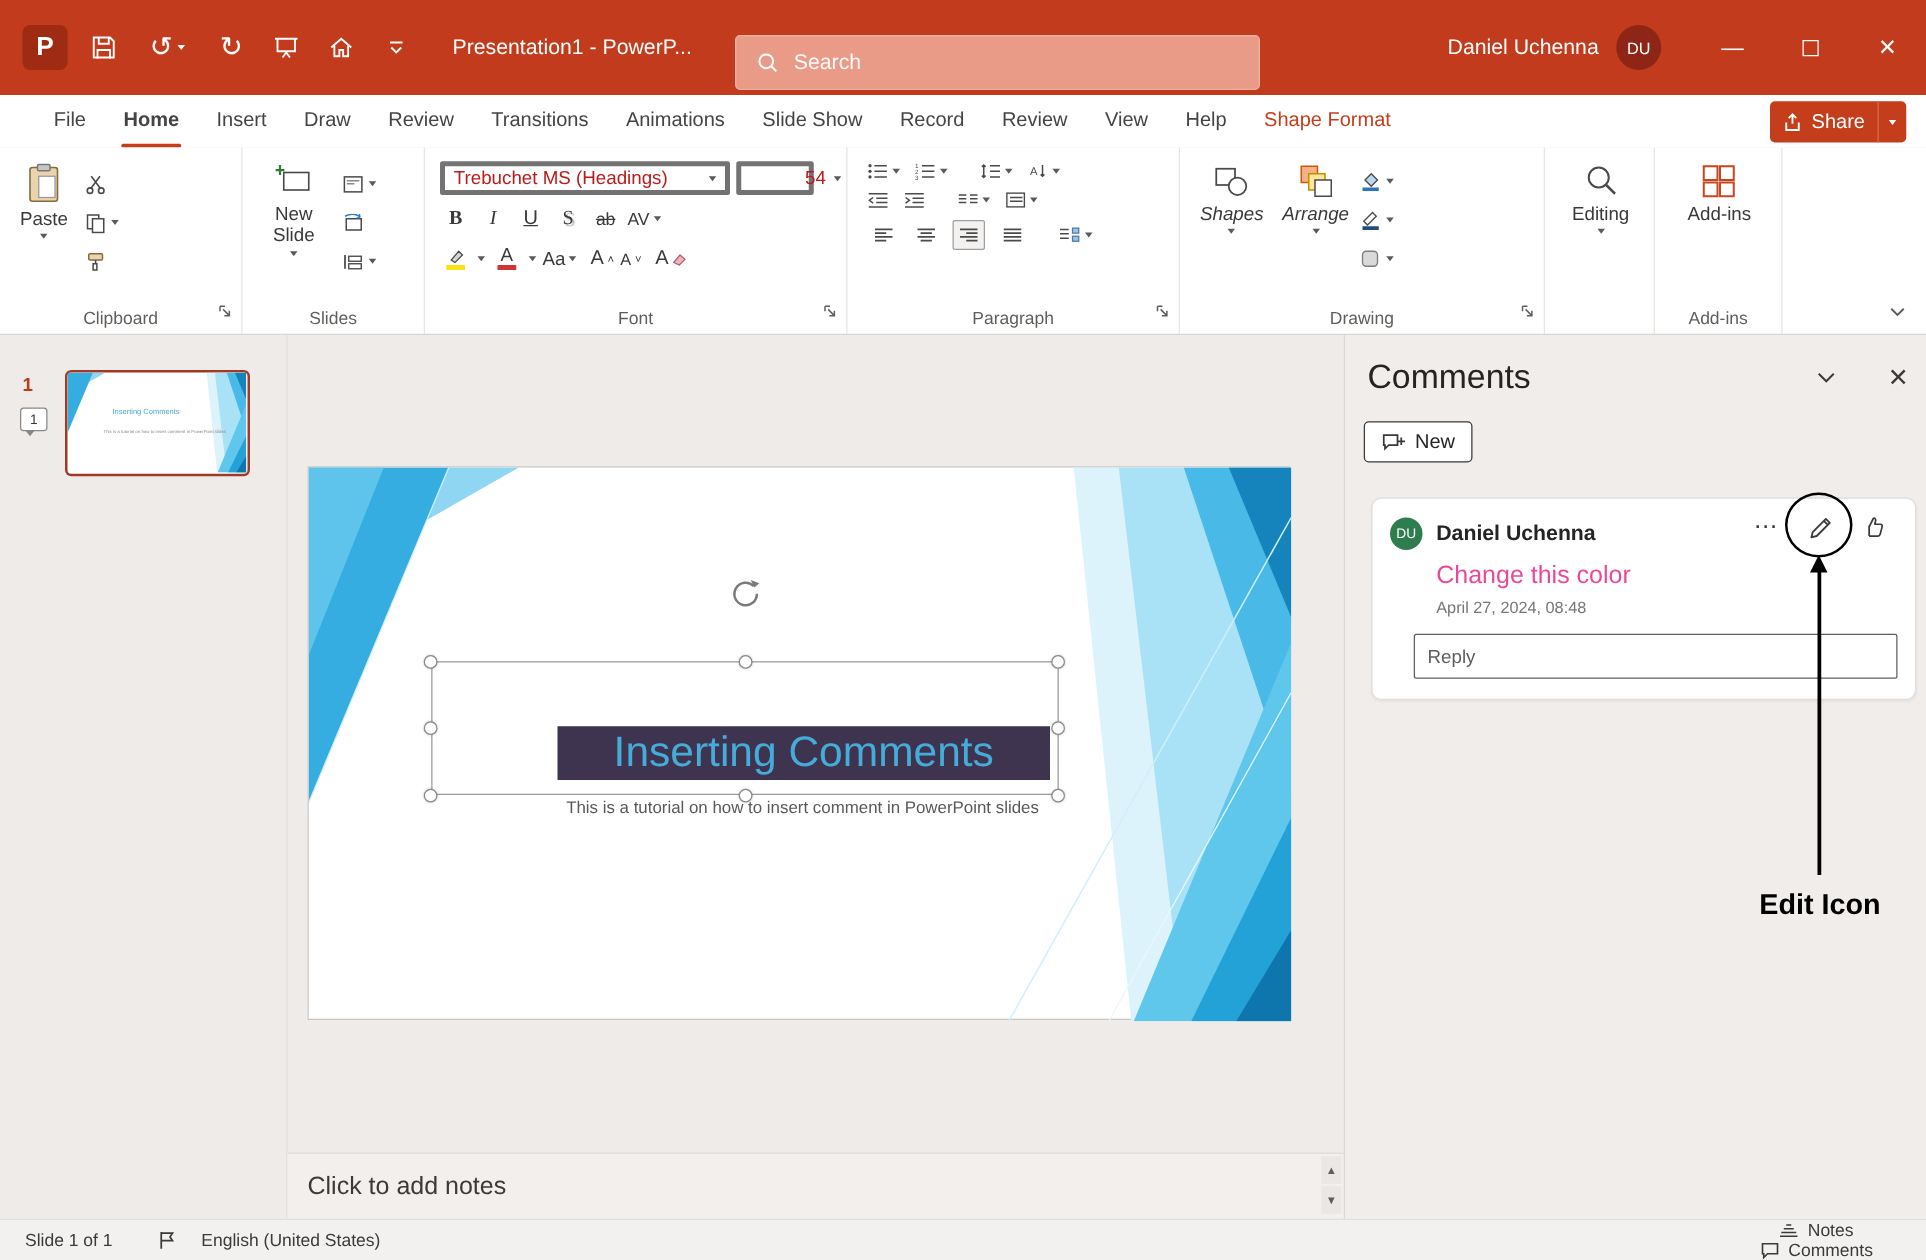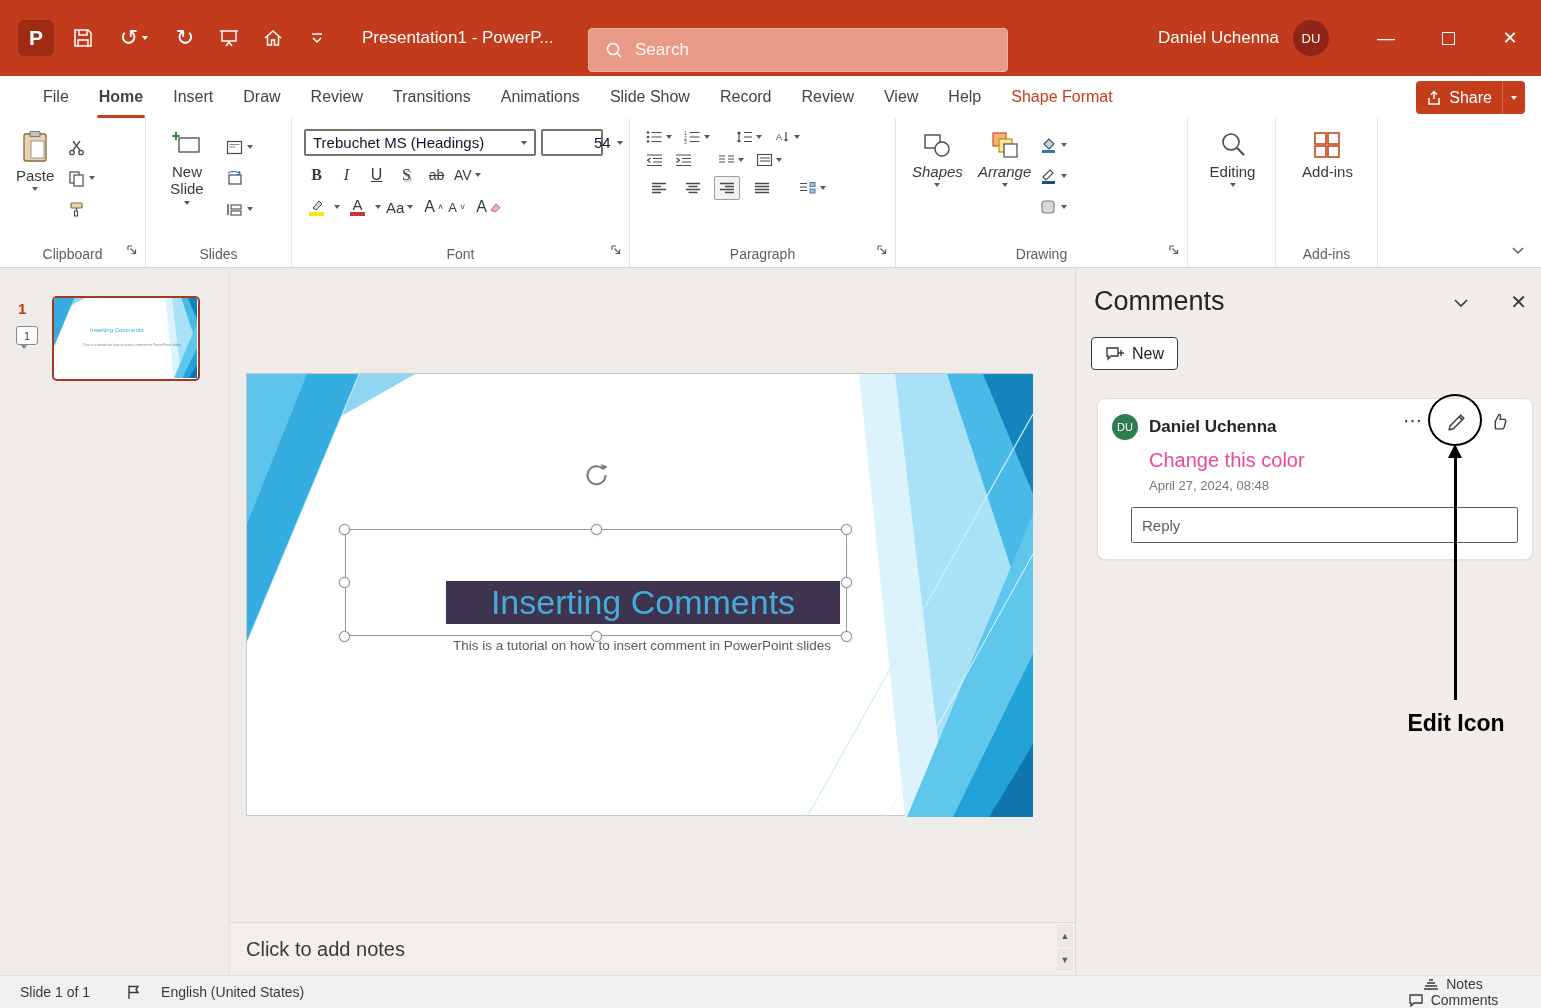--- a/index.html
+++ b/index.html
@@ -38,21 +38,21 @@
   .glabel{position:absolute;bottom:5px;left:0;right:0;text-align:center;font-size:14px;color:#605E5C;}
   .launcher{position:absolute;bottom:7px;right:7px;}
   .gc{display:flex;padding:10px 8px 30px 10px;height:100%;gap:8px;}
   .bigbtn{display:flex;flex-direction:column;align-items:center;gap:3px;font-size:15px;color:#3B3A39;padding:2px 6px;text-align:center;line-height:1.15;}
   .scol{display:flex;flex-direction:column;gap:9px;padding-top:8px;}
   .sbtn{display:flex;align-items:center;gap:4px;height:22px;}
   .cv{display:inline-block;width:0;height:0;border-left:3.5px solid transparent;border-right:3.5px solid transparent;border-top:4px solid #5A5A5A;}
   .cv.w{border-top-color:#fff;}
   .fcol{display:flex;flex-direction:column;gap:6px;padding-top:2px;}
   .frow{display:flex;align-items:center;gap:5px;}
-  .combo{border:2px solid #737373;height:27px;background:#fff;display:flex;align-items:center;gap:6px;padding:0 7px;font-size:15px;color:#0f172a;border-radius:2px;}
+  .combo{border:4px solid #737373;height:27px;background:#fff;display:flex;align-items:center;gap:6px;padding:0 7px;font-size:15px;color:#b91c1c;border-radius:2px;}
   .fbtn{min-width:25px;height:26px;display:flex;flex-direction:column;align-items:center;justify-content:center;font-size:16px;color:#3B3A39;}
   .fbtn .bar{width:15px;height:4px;margin-top:1px;}
   .inlinebtn{display:flex;align-items:center;gap:3px;}
   .fbtn.sel{border:1px solid #A19F9D;background:#F3F2F1;border-radius:2px;}
   .ribbon-collapse{position:absolute;right:16px;bottom:8px;}
   
   .main{position:absolute;top:268px;left:0;right:0;bottom:33px;display:flex;}
   .thumbs{width:230px;background:#EFEBE8;position:relative;border-right:1px solid #E2DEDB;}
   .slide-num{position:absolute;left:18px;top:32px;color:#C0391B;font-size:15px;font-weight:bold;}
   .cbadge{position:absolute;left:16px;top:58px;width:22px;height:19px;background:#fff;border:1px solid #8A8886;border-radius:3px;font-size:11px;color:#3B3A39;display:flex;align-items:center;justify-content:center;}
@@ -181,21 +181,21 @@
         <span>Share</span>
       </div>
       <div class="share-drop">
           <span class="cv w"></span>
         </div>
     </div>
   </div>
 
   <div class="ribbon">
 
-    <div class="rgroup" style="width:146px;">
+    <div class="rgroup" style="width:194px;">
       <div class="gc">
         <div class="bigbtn">
           <svg width="30" height="34" viewBox="0 0 30 34">
               <rect x="4" y="4" width="22" height="27" rx="2" fill="#E8D5AE" stroke="#8A6A3A" stroke-width="1.3"></rect>
               <rect x="10" y="1.5" width="10" height="5" rx="1" fill="#C8C6C4" stroke="#7A7874" stroke-width="1.2"></rect>
               <rect x="11" y="11" width="13" height="17" fill="#fff" stroke="#9A9896" stroke-width="1"></rect>
             </svg>
           <span>Paste</span>
           <span class="cv"></span>
         </div>

